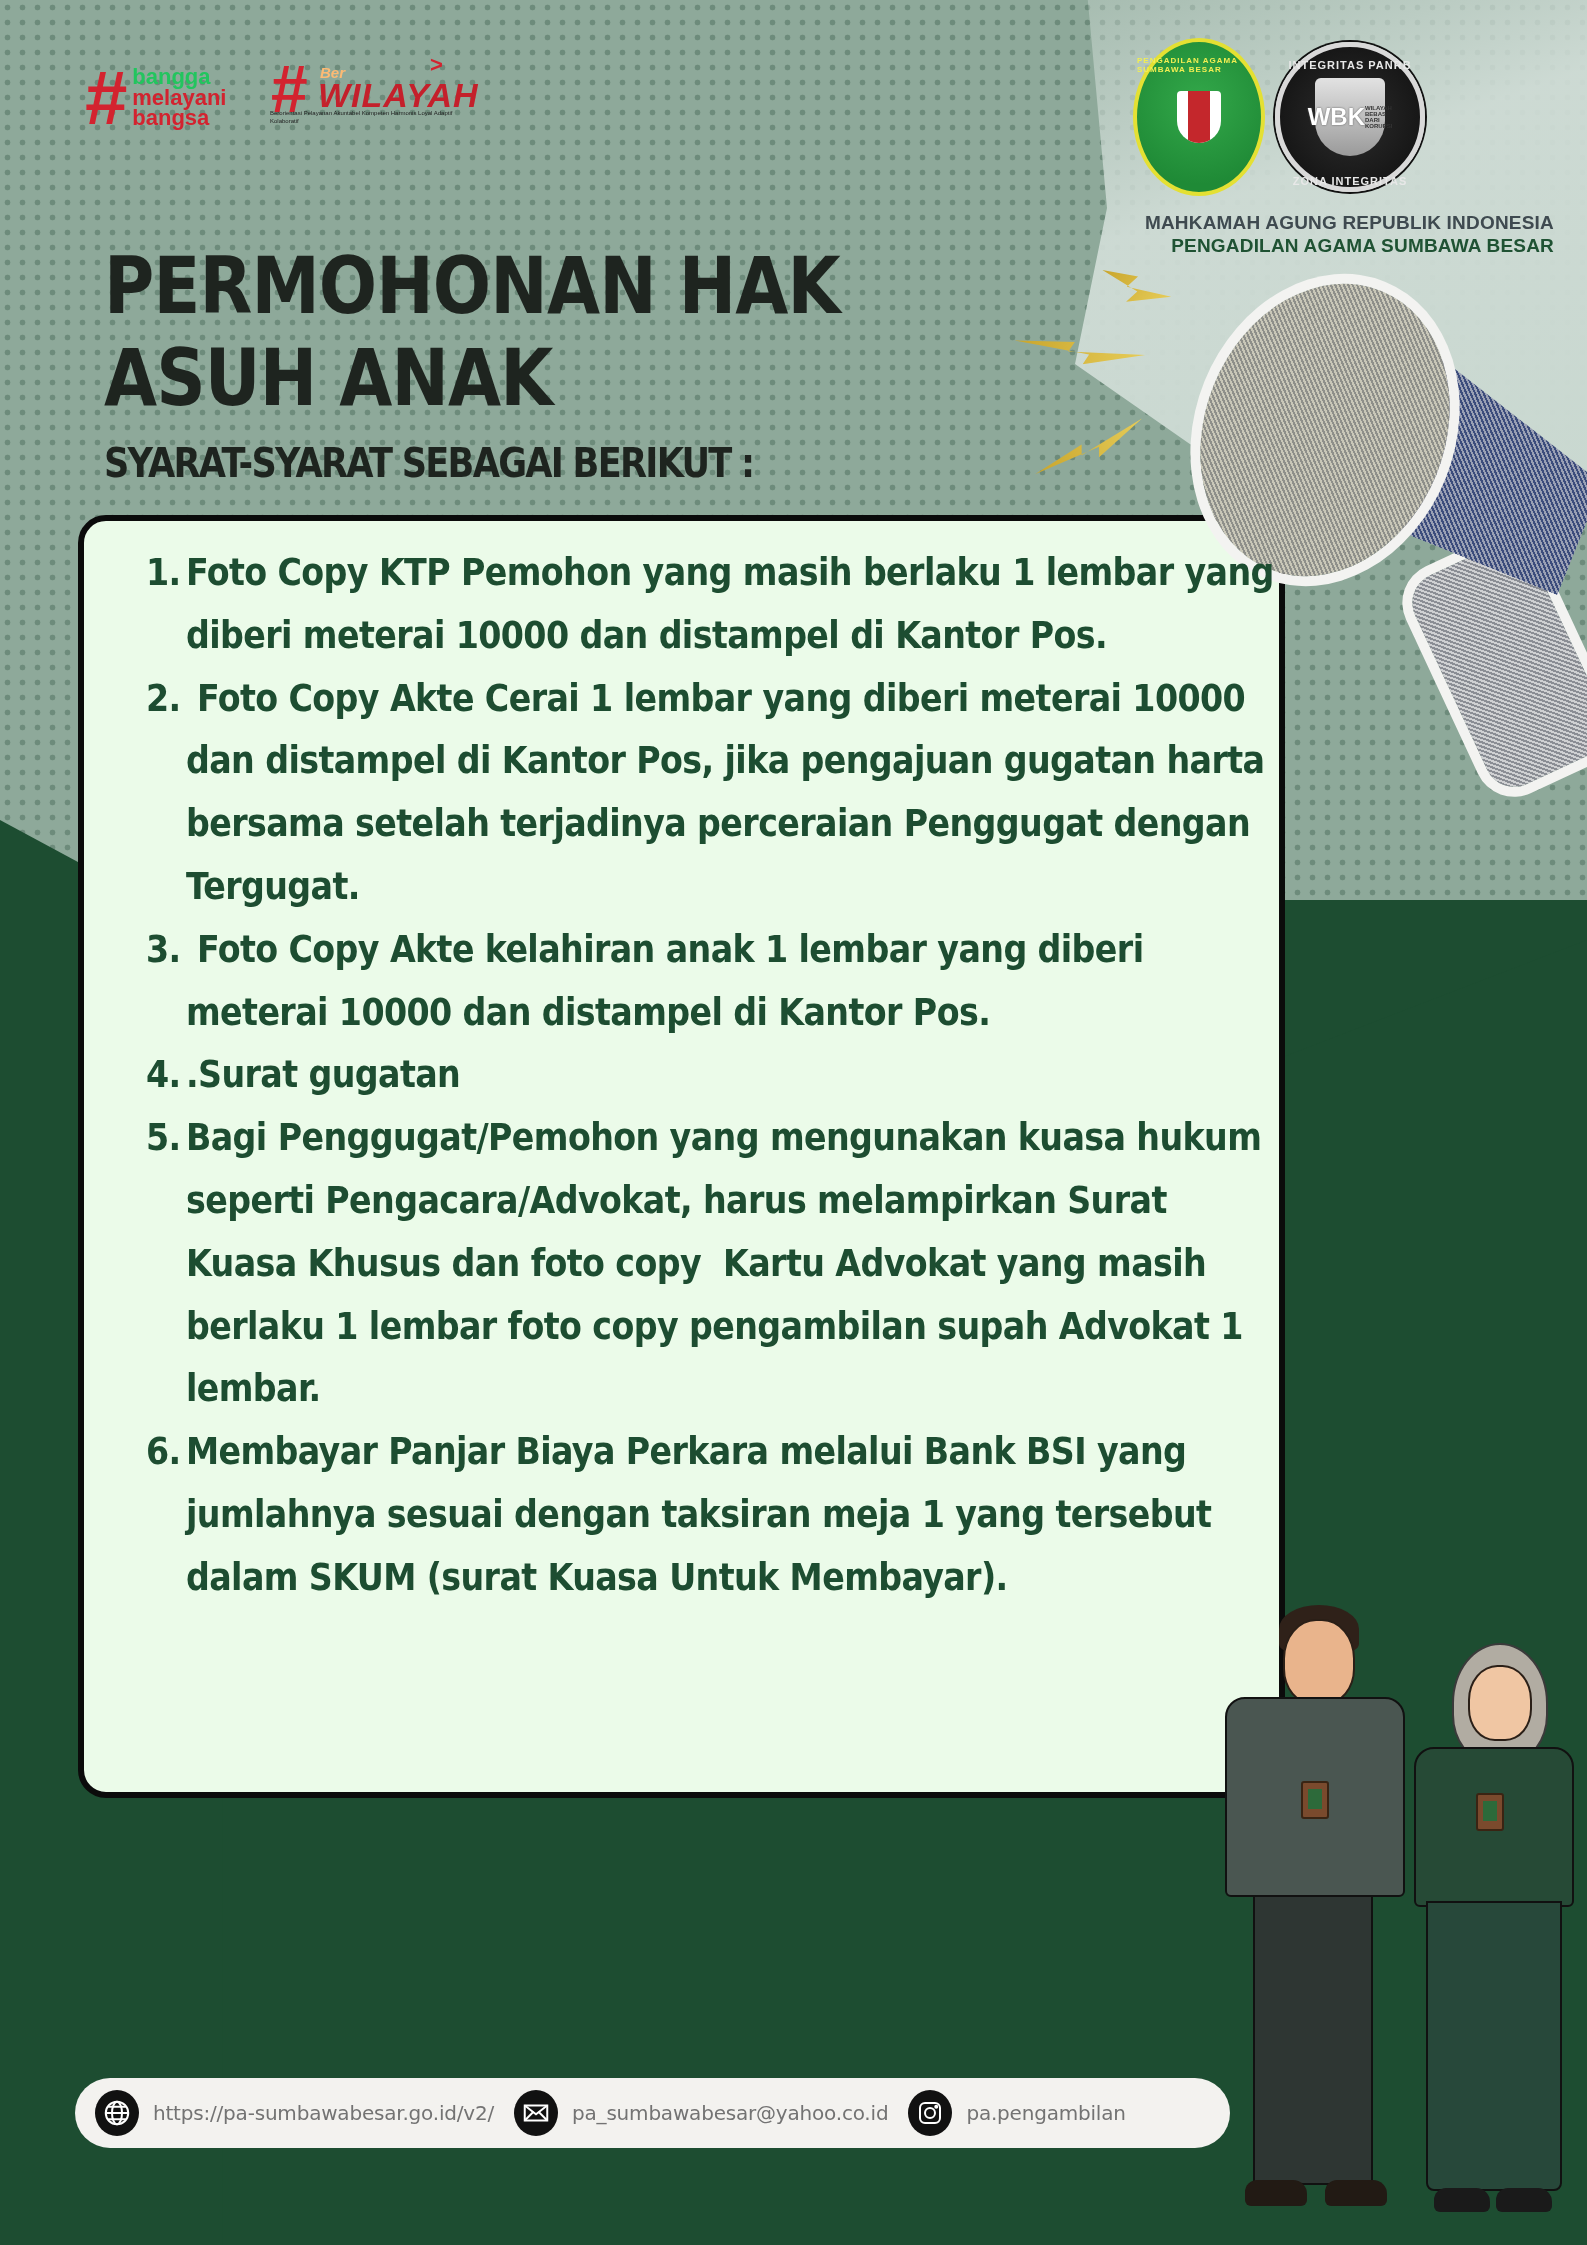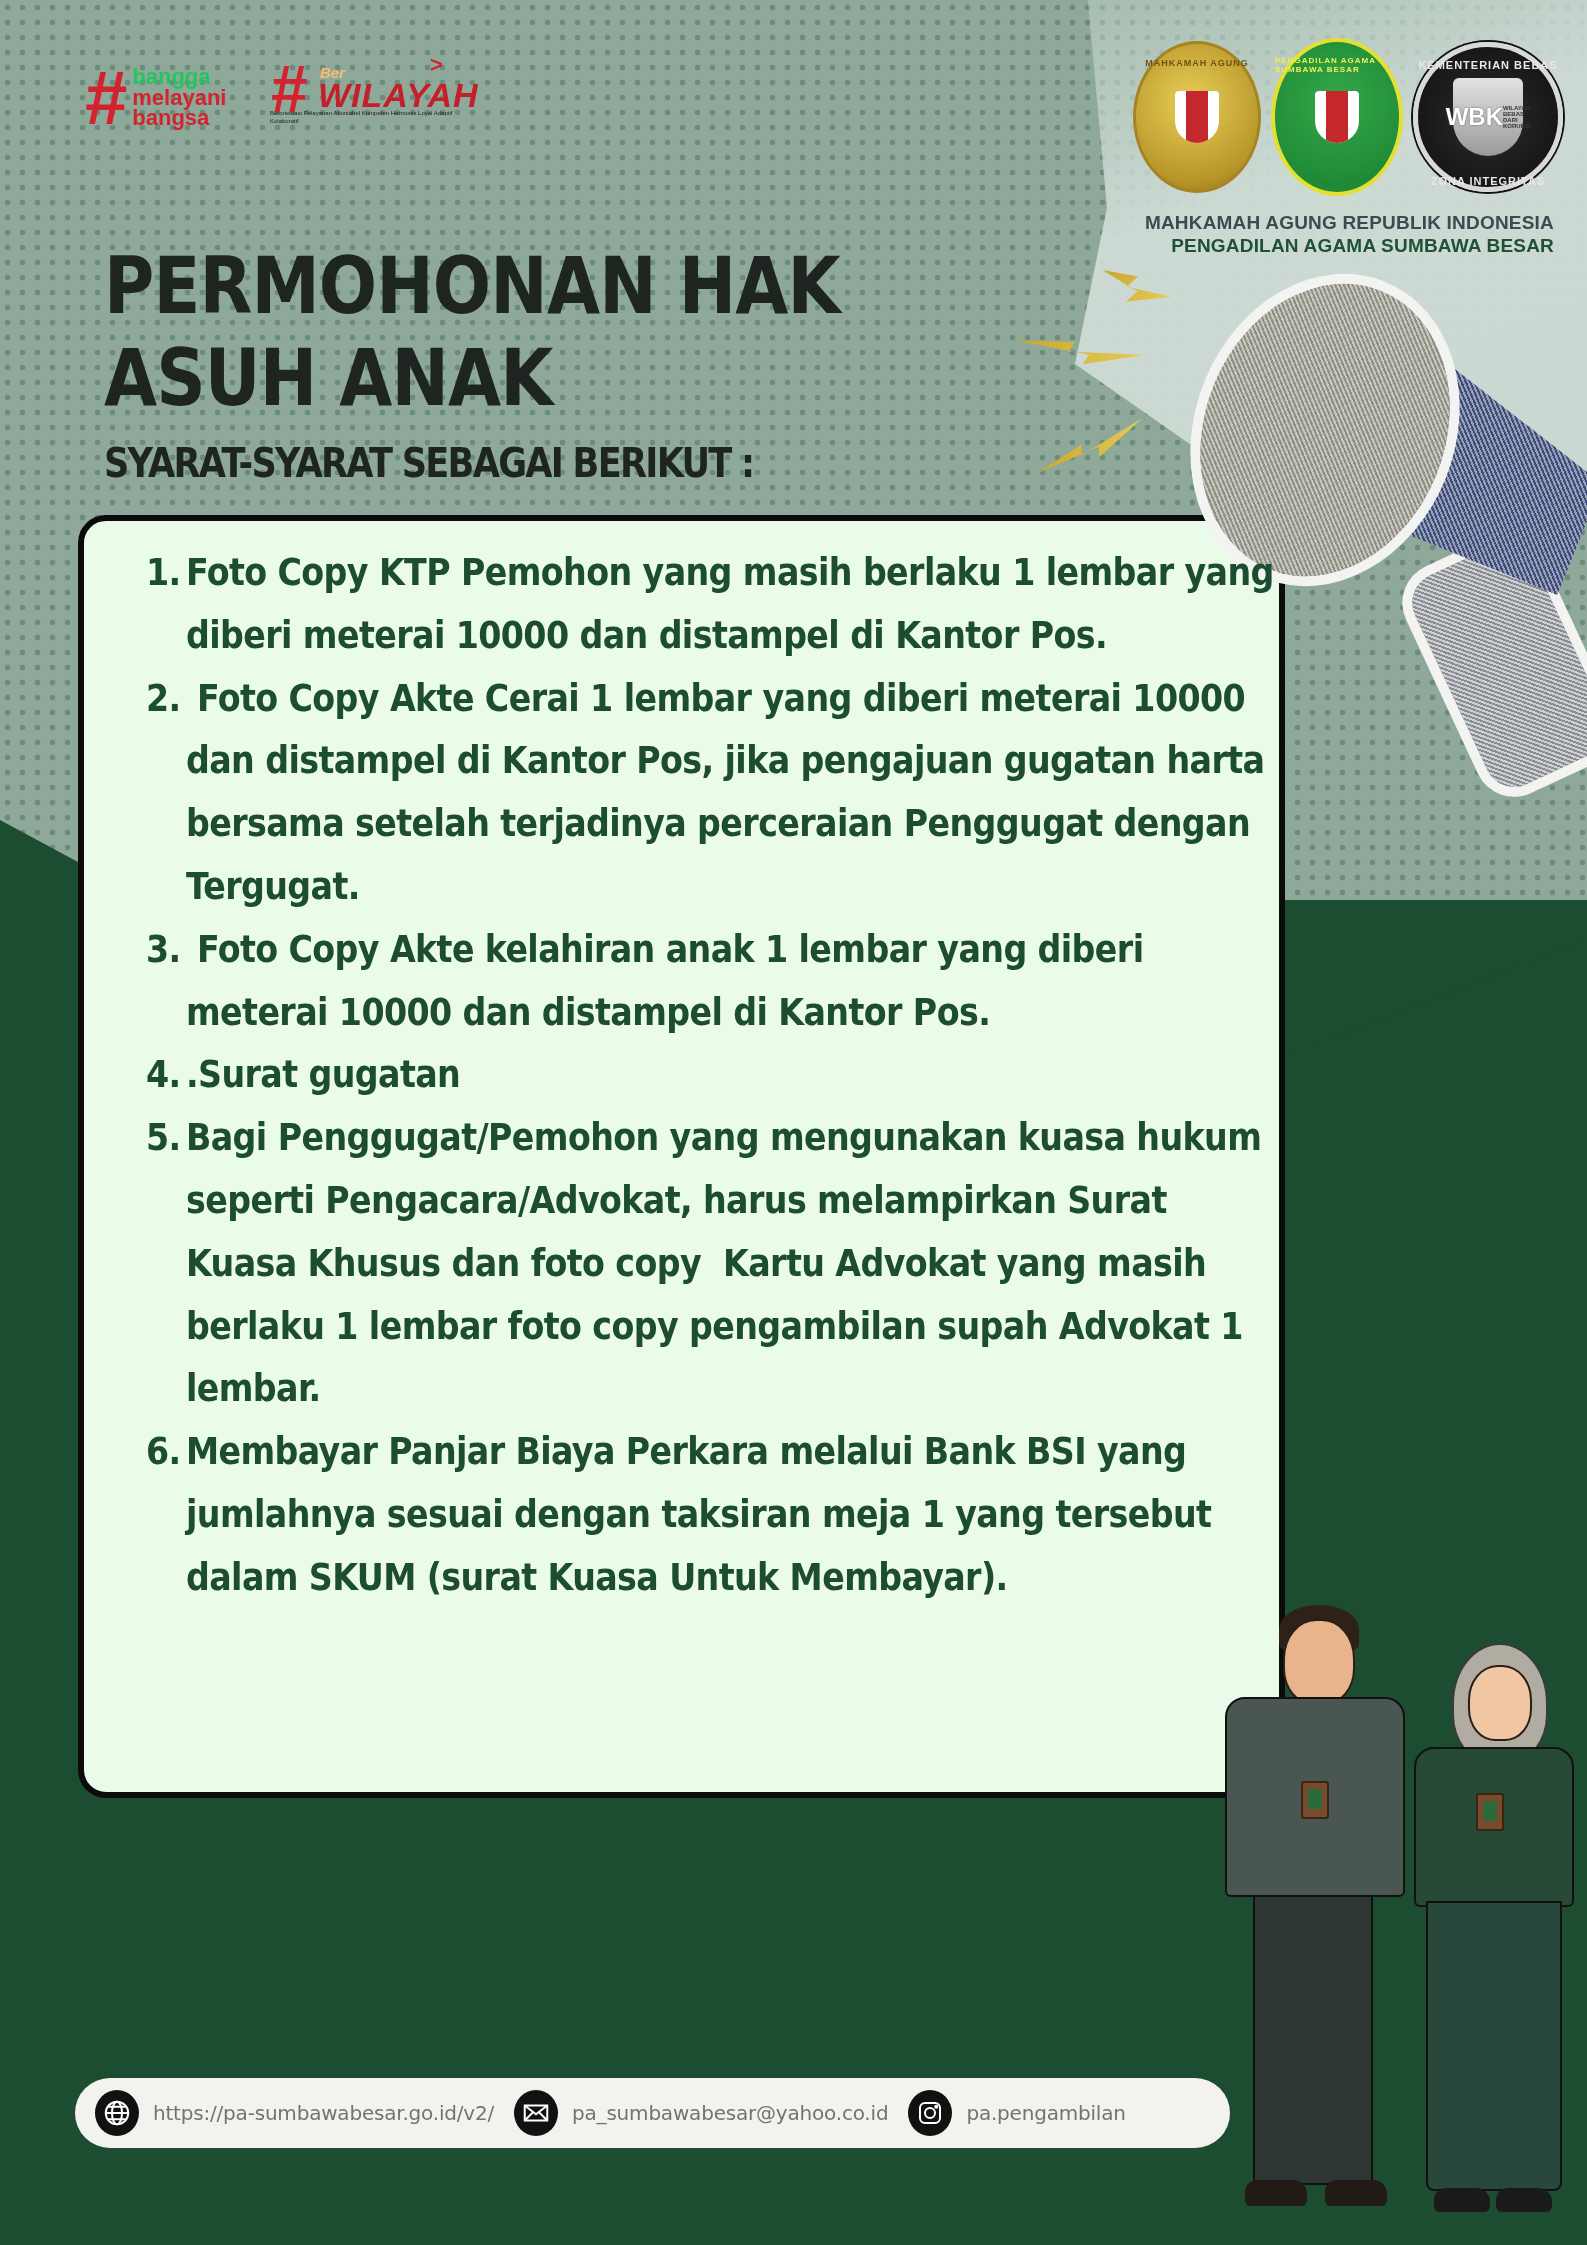--- a/index.html
+++ b/index.html
@@ -188,34 +188,28 @@
 
 <div class="logo-akhlak">
   <span class="hash">#</span>
   <span class="ber">Ber</span>
   <span class="big">WILAYAH</span>
   <span class="arrow">&gt;</span>
   <span class="tag">Berorientasi Pelayanan Akuntabel Kompeten Harmonis Loyal Adaptif Kolaboratif</span>
 </div>
 
 <div class="emblems">
-  <div class="emblem ma">
-    <span class="ring-text">MAHKAMAH AGUNG</span>
-    <div class="shield">
-        <i></i>
-      </div>
-  </div>
   <div class="emblem pa">
     <span class="ring-text">PENGADILAN AGAMA SUMBAWA BESAR</span>
     <div class="shield">
         <i></i>
       </div>
   </div>
   <div class="emblem wbk">
-    <span class="ring-text top-t">KEMENTERIAN BEBAS</span>
+    <span class="ring-text top-t">INTEGRITAS PANRB</span>
     <div class="wbk-shield">
       <span>WBK</span>
       <small>WILAYAH BEBAS DARI KORUPSI</small>
     </div>
     <span class="ring-text bot-t">ZONA INTEGRITAS</span>
   </div>
 </div>
 
 <div class="inst">
   <div class="l1">MAHKAMAH AGUNG REPUBLIK INDONESIA</div>

